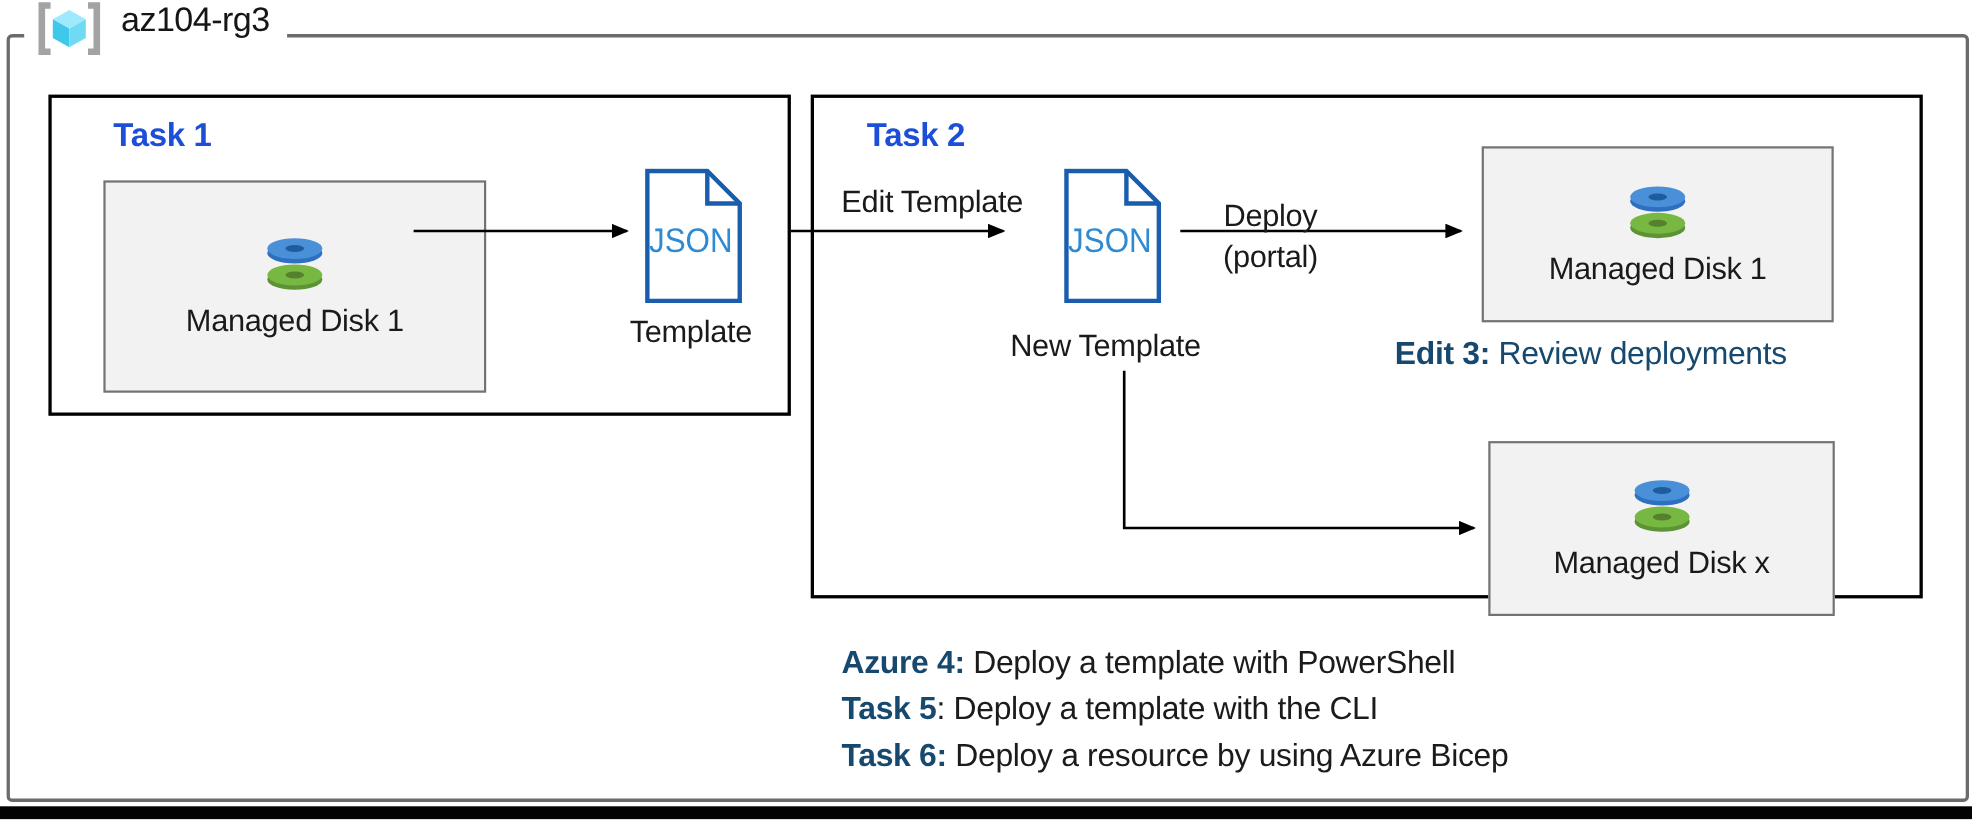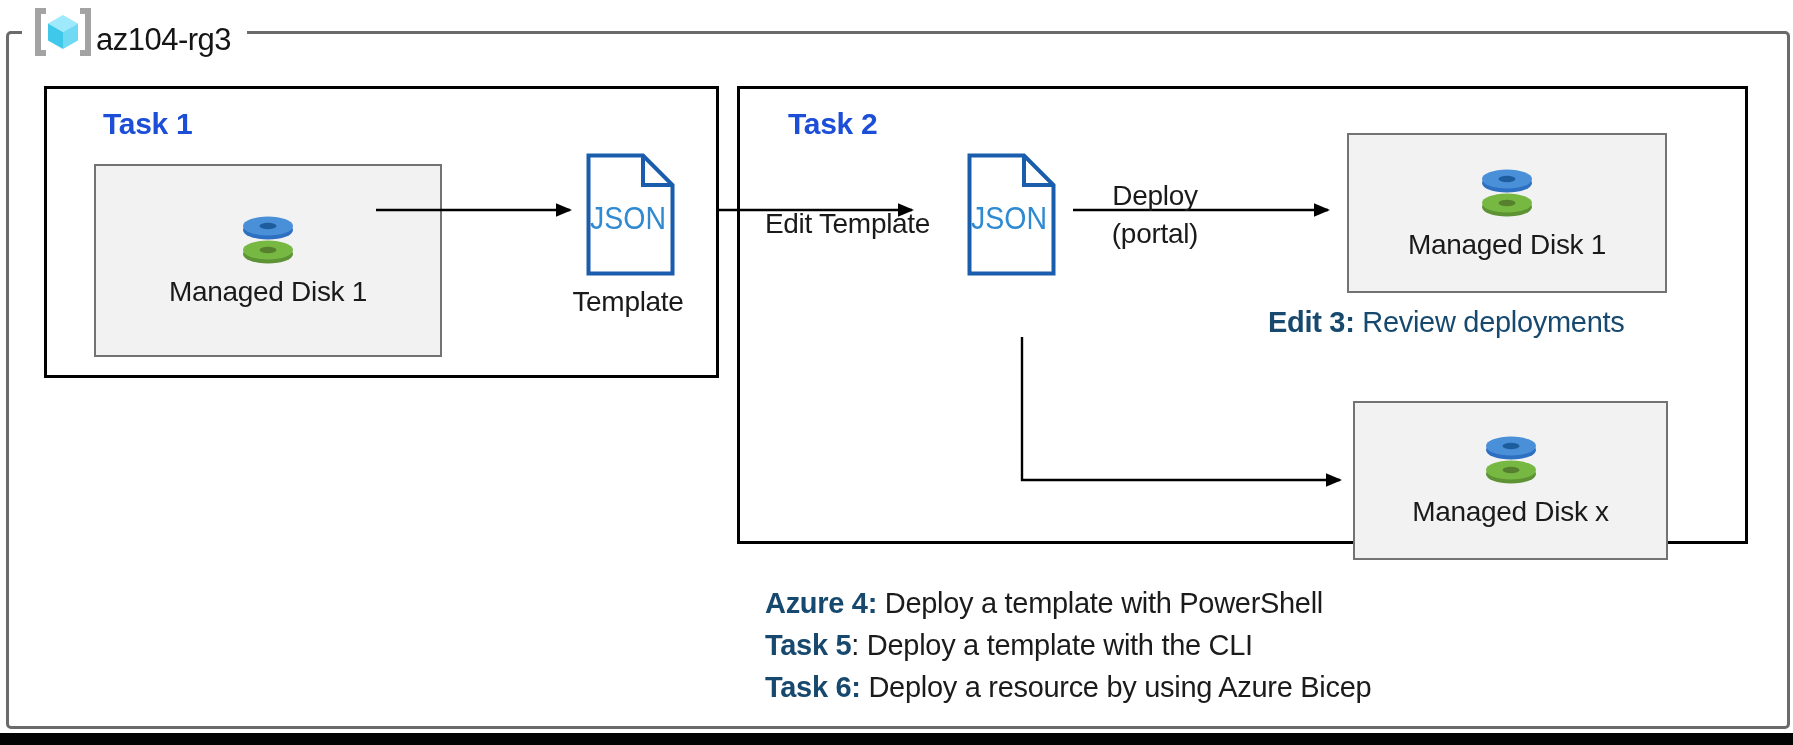--- a/index.html
+++ b/index.html
@@ -7,21 +7,21 @@
     position:relative; width:1793px; height:745px; background:#ffffff;
     font-family:"Liberation Sans", sans-serif; overflow:hidden;
   }
   
   .rg-border {
     position:absolute; left:6px; top:31px; width:1784px; height:698px;
     border:3px solid #6b6b6b; border-radius:5px; box-sizing:border-box; z-index:1;
   }
   .rg-label {
     position:absolute; left:22px; top:0px; height:58px; z-index:6;
-    display:flex; align-items:flex-end; 
+    display:flex; align-items:flex-start; gap:14px;
     background:#ffffff; padding:0 16px 0 8px;
   }
   .rg-name { font-size:31px; color:#151515; letter-spacing:-0.5px; }
 
   
   .task-box { position:absolute; border:3px solid #000000; background:#ffffff; box-sizing:border-box; z-index:2; }
   .task1-box { left:44px; top:86px; width:675px; height:292px; }
   .task2-box { left:737px; top:86px; width:1011px; height:458px; }
   .task-title { position:absolute; font-weight:700; font-size:30px; color:#1d4ed8; letter-spacing:-0.3px; }
 
@@ -35,21 +35,21 @@
   .disk-box-3 { left:1353px; top:401px; width:315px; height:159px; }
   .disk-label { font-size:28px; color:#1a1a1a; letter-spacing:-0.3px; }
 
   .json-icon { position:absolute; z-index:3; }
   .json-icon-1 { left:586px; top:153px; }
   .json-icon-2 { left:967px; top:153px; }
 
   .lbl { position:absolute; font-size:28px; color:#1a1a1a; text-align:center; letter-spacing:-0.3px; z-index:5; }
   .lbl-template     { left:528px; top:286px; width:200px; }
   .lbl-new-template { left:880px; top:299px; width:250px; }
-  .lbl-edit         { left:740px; top:168px; width:215px;margin-top:40px; }
+  .lbl-edit         { left:740px; top:168px; width:215px; }
   .lbl-deploy       { left:1088px; top:180px; width:134px; }
   .lbl-portal       { left:1088px; top:218px; width:134px; }
 
   .task3-line { position:absolute; left:1268px; top:306px; font-size:29px; color:#17496f; letter-spacing:-0.3px; z-index:5; }
   .task3-line .prefix { font-weight:700; }
 
   .task-list { position:absolute; left:765px; top:582px; font-size:29px; color:#1b1b1b; line-height:42px; letter-spacing:-0.3px; z-index:5; }
   .task-list .prefix { font-weight:700; color:#17496f; }
 
   .overlay { position:absolute; left:0; top:0; z-index:4; pointer-events:none; }
@@ -108,20 +108,21 @@
     <path d="M57,2.5 L57,32 L86.5,32" fill="none" stroke="#1a5dad" stroke-width="4"></path>
     <text x="4" y="76" font-size="31" fill="#2f8ad2" textLength="76" lengthAdjust="spacingAndGlyphs">JSON</text>
   </svg>
   <div class="lbl lbl-template">Template</div>
 
   <svg class="json-icon json-icon-2" width="89" height="123" viewBox="0 0 89 123">
     <path d="M2.5,2.5 L57,2.5 L86.5,32 L86.5,120.5 L2.5,120.5 Z" fill="#ffffff" stroke="#1a5dad" stroke-width="4"></path>
     <path d="M57,2.5 L57,32 L86.5,32" fill="none" stroke="#1a5dad" stroke-width="4"></path>
     <text x="4" y="76" font-size="31" fill="#2f8ad2" textLength="76" lengthAdjust="spacingAndGlyphs">JSON</text>
   </svg>
+  <div class="lbl lbl-new-template">New Template</div>
 
   <div class="lbl lbl-edit">Edit Template</div>
   <div class="lbl lbl-deploy">Deploy</div>
   <div class="lbl lbl-portal">(portal)</div>
 
   <div class="disk-box disk-box-2">
     <svg width="56" height="54" viewBox="0 0 56 54">
       <g>
         <ellipse cx="28" cy="41" rx="25" ry="9.5" fill="#5d9334"></ellipse>
         <ellipse cx="28" cy="37" rx="25" ry="9.5" fill="#77b843"></ellipse>

